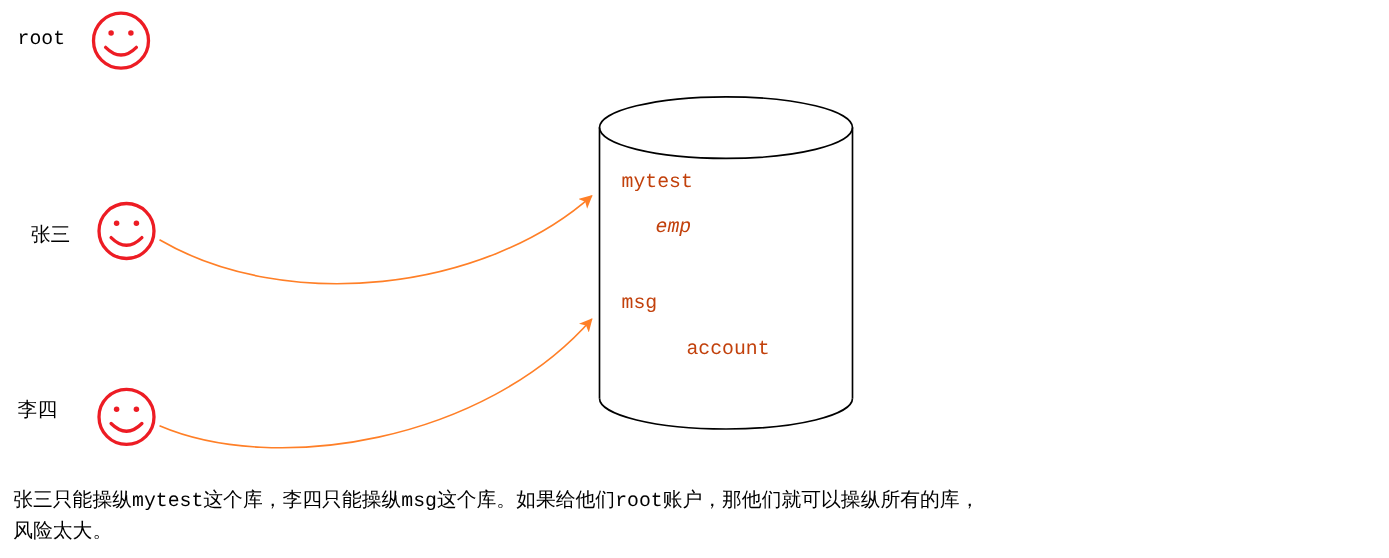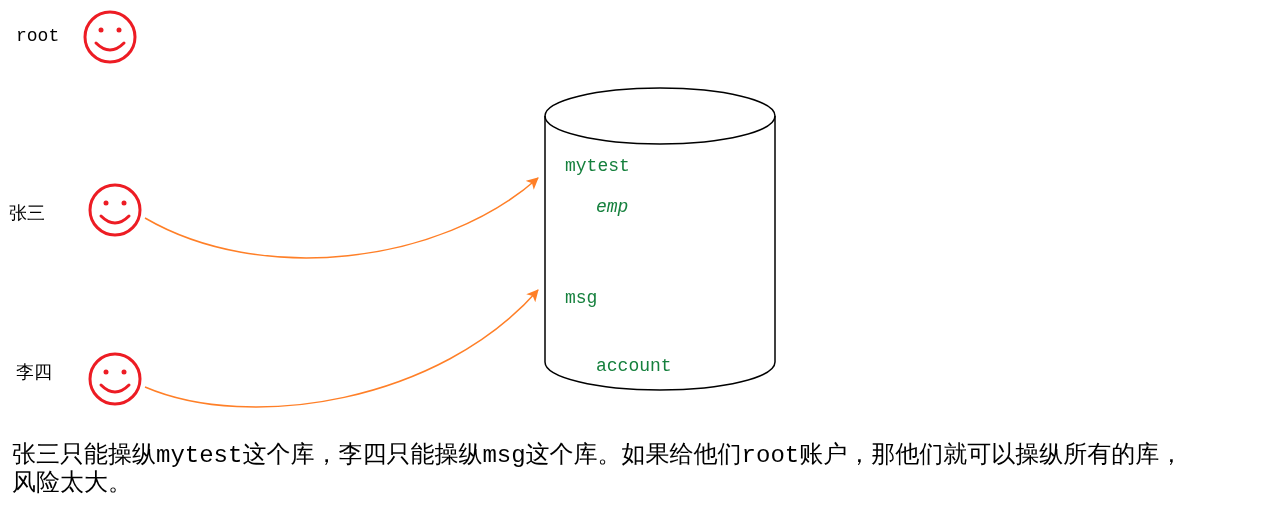--- a/index.html
+++ b/index.html
@@ -19,56 +19,56 @@
     width: 1209px;
     height: 507px;
   }
   .label {
     position: absolute;
     white-space: nowrap;
   }
   .cylinder-text {
     font-family: "Courier New", monospace, "SimSun";
     font-size: 18px;
-    color: #15803d;
+    color: #c2410c;
   }
   .footer {
     position: absolute;
     left: 12px;
     top: 442px;
     width: 1230px;
-    font-size: 24px;
+    font-size: 18px;
     line-height: 28px;
     color: #000;
   }
   svg.overlay {
     position: absolute;
     left: 0;
     top: 0;
     width: 1263px;
     height: 507px;
     pointer-events: none;
   }
 </style>
 </head>
 <body>
 
 <div class="stage">
 
   <div class="label" style="left:16px; top:26px;">root</div>
 
-  <div class="label" style="left:9px; top:201px;">张三</div>
+  <div class="label" style="left:28px; top:201px;">张三</div>
 
   <div class="label" style="left:16px; top:360px;">李四</div>
 
   <div class="label cylinder-text" style="left:565px; top:156px;">mytest</div>
   <div class="label cylinder-text" style="left:596px; top:197px;font-style:italic;">emp</div>
 
-  <div class="label cylinder-text" style="left:565px; top:266px;margin-top:22px;">msg</div>
-  <div class="label cylinder-text" style="left:596px; top:308px;margin-top:48px;">account</div>
+  <div class="label cylinder-text" style="left:565px; top:266px;">msg</div>
+  <div class="label cylinder-text" style="left:624px; top:308px;">account</div>
 
   <div class="footer">
     <span>张三只能操纵mytest这个库，李四只能操纵msg这个库。如果给他们root账户，那他们就可以操纵所有的库，</span><br>
     <span>风险太大。</span>
   </div>
 
   <svg class="overlay" viewBox="0 0 1263 507">
     <defs>
       <marker id="arrowFilled" markerWidth="14" markerHeight="14" refX="11" refY="6" orient="auto" markerUnits="userSpaceOnUse">
         <path d="M0,0 L12,6 L0,12 L3,6 Z" fill="#FF7F27"></path>

